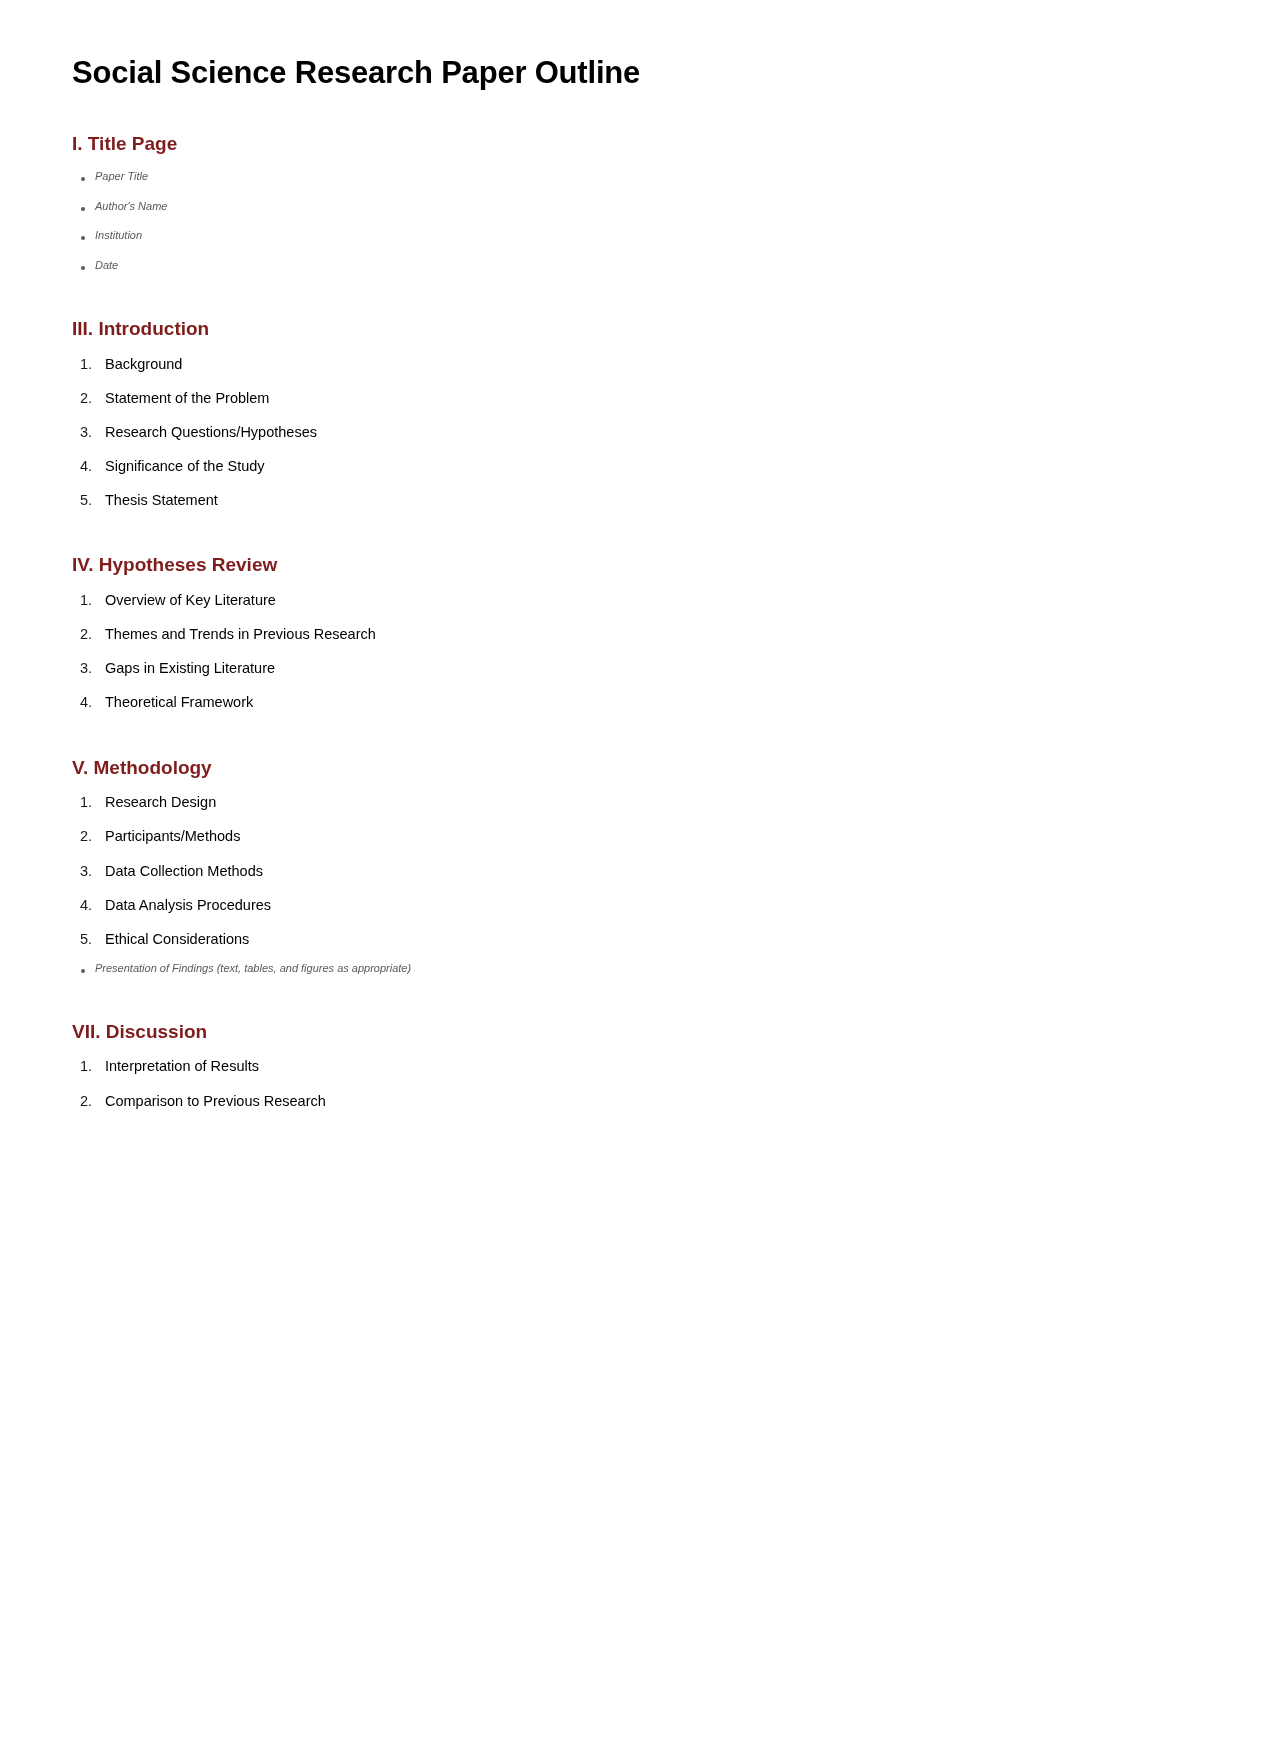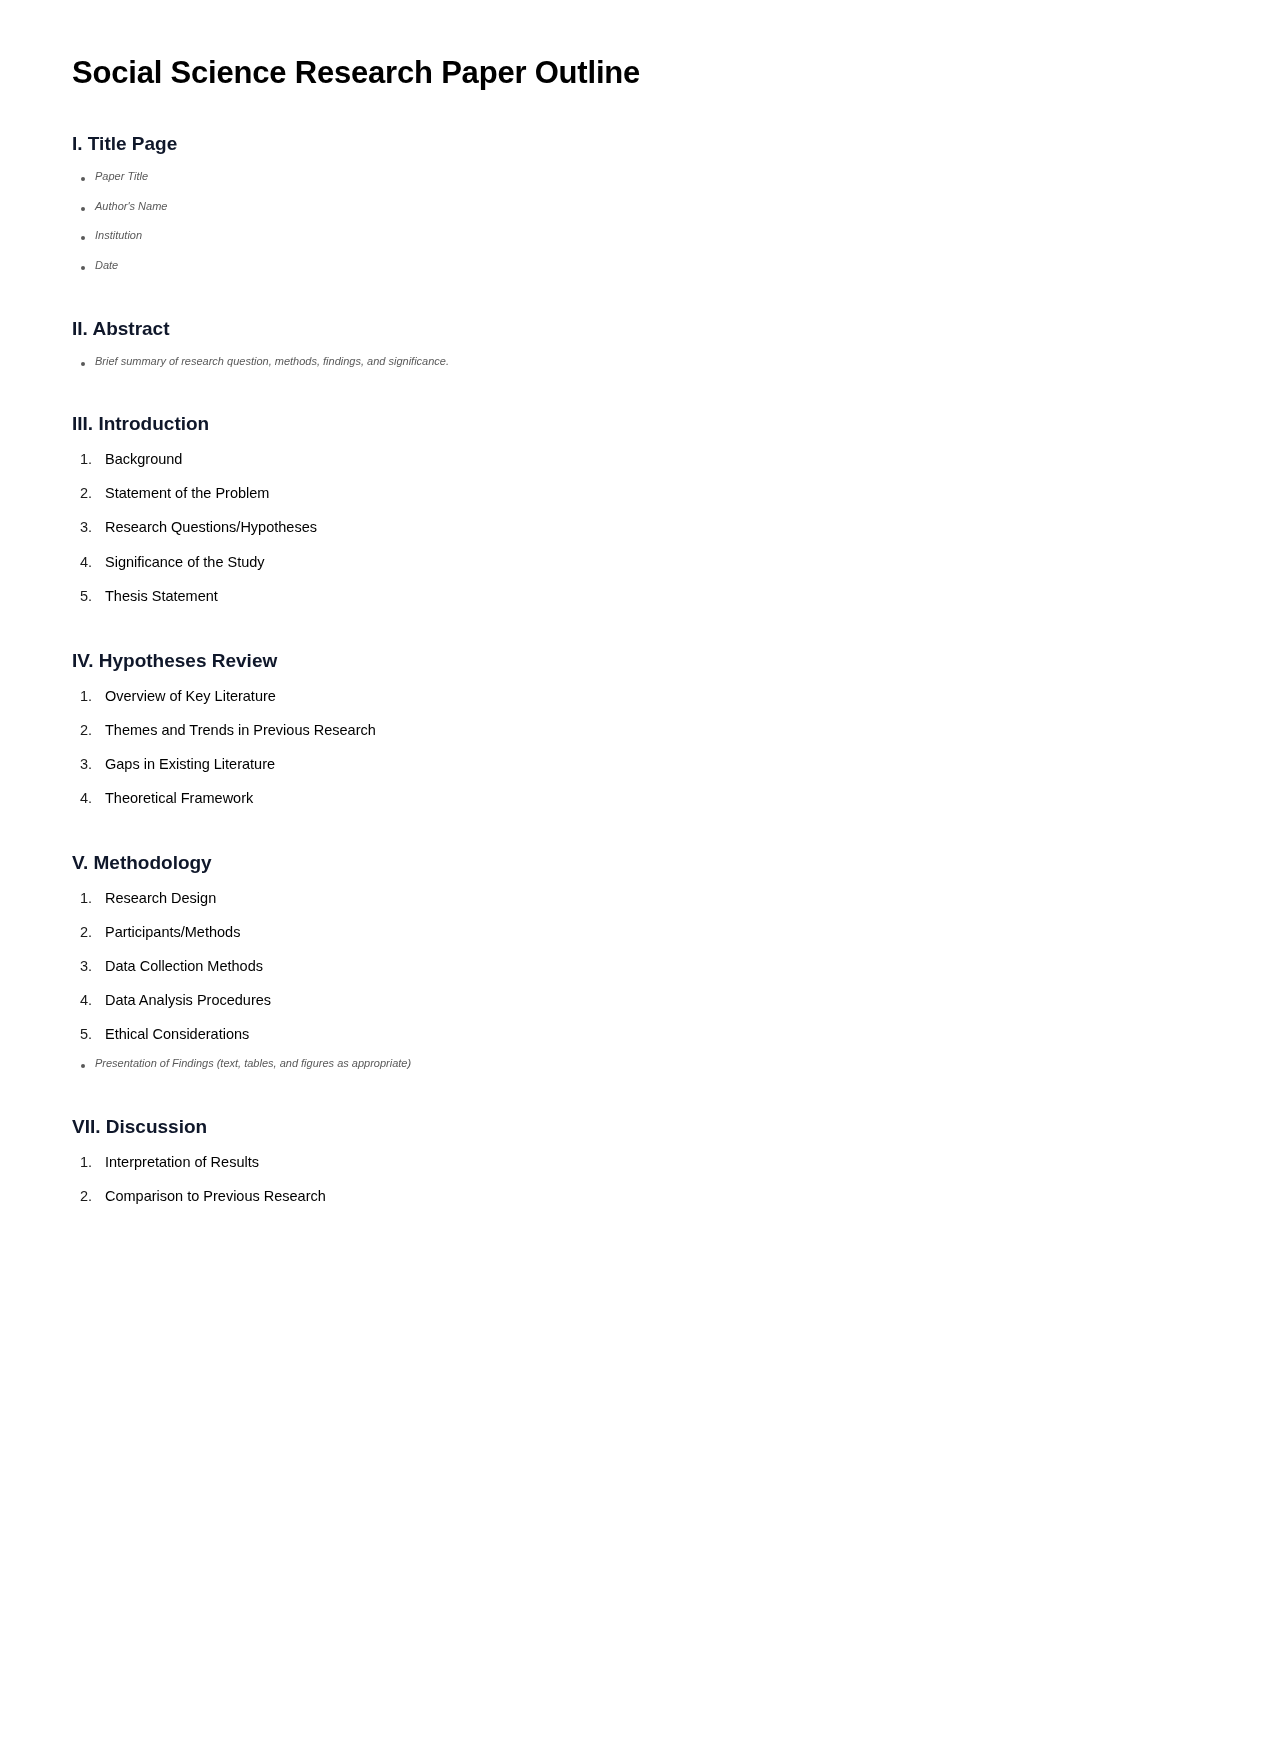--- a/index.html
+++ b/index.html
@@ -29,21 +29,21 @@
     margin: 10px 0 0 0;
     color: #000000;
   }
   .section {
     margin: 0;
   }
   .section-heading {
     font-size: 19px;
     font-weight: bold;
     line-height: 1.25;
-    color: #0f172a;
+    color: #7f1d1d;
     margin: 44px 0 0 0;
   }
   .section:first-of-type .section-heading {
     margin-top: 41px;
   }
   ul.bullet-list {
     list-style: none;
     margin: 14px 0 0 0;
     padding: 0;
   }
@@ -108,26 +108,20 @@
       <div class="section">
         <h2 class="section-heading">I. Title Page</h2>
         <ul class="bullet-list">
           <li>Paper Title</li>
           <li>Author's Name</li>
           <li>Institution</li>
           <li>Date</li>
         </ul>
       </div>
       <div class="section">
-        <h2 class="section-heading">II. Abstract</h2>
-        <ul class="bullet-list">
-          <li>Brief summary of research question, methods, findings, and significance.</li>
-        </ul>
-      </div>
-      <div class="section">
         <h2 class="section-heading">III. Introduction</h2>
         <ol class="number-list">
           <li>Background</li>
           <li>Statement of the Problem</li>
           <li>Research Questions/Hypotheses</li>
           <li>Significance of the Study</li>
           <li>Thesis Statement</li>
         </ol>
       </div>
       <div class="section">

